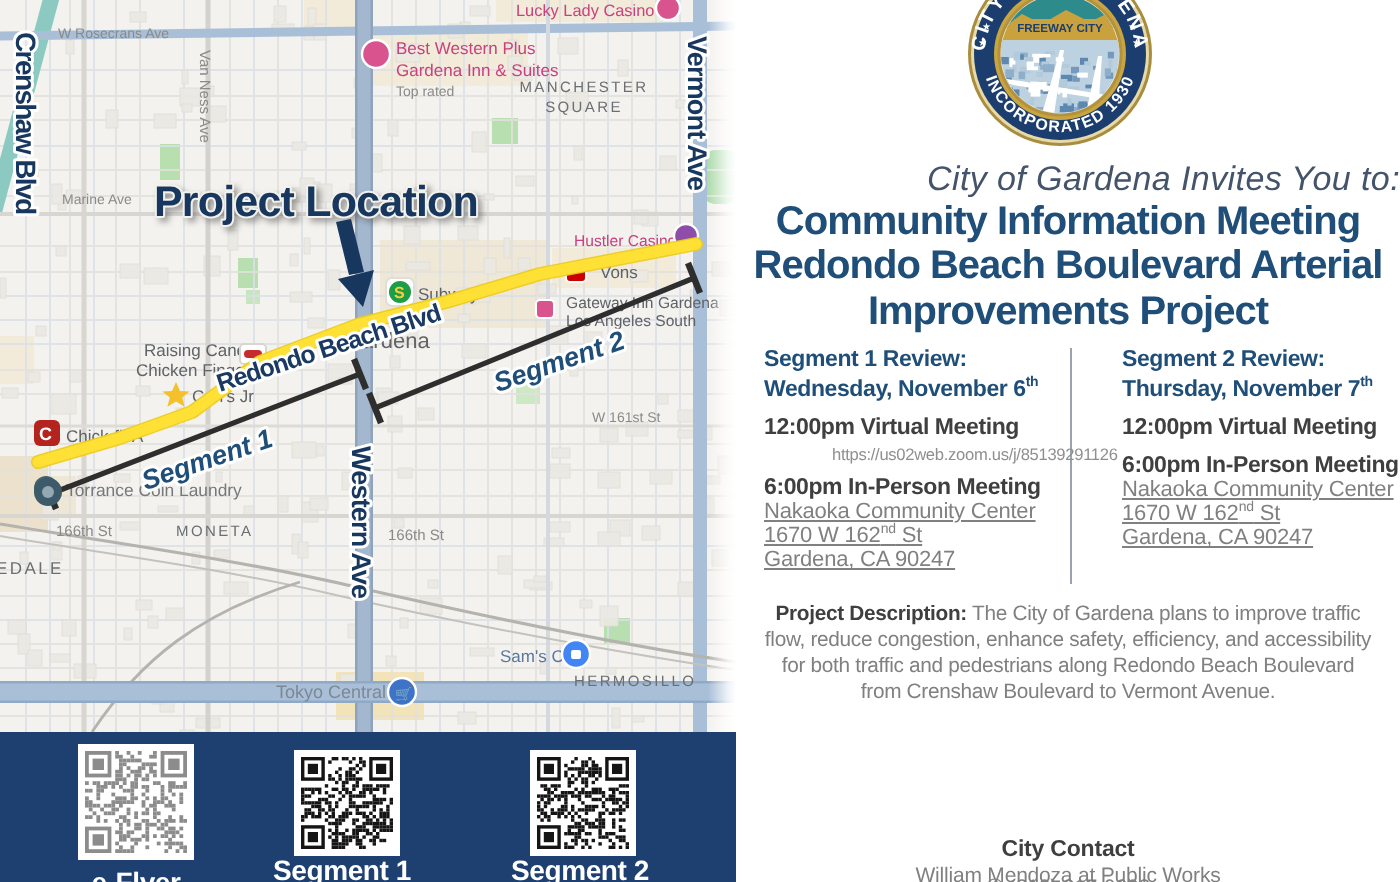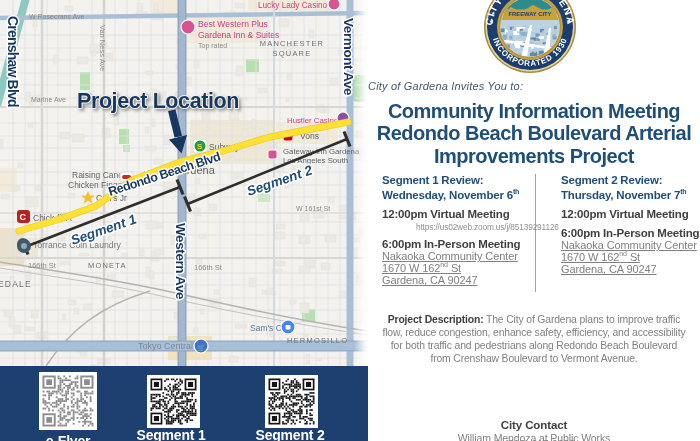--- a/index.html
+++ b/index.html
@@ -4,22 +4,22 @@
 <style>
   * { margin:0; padding:0; box-sizing:border-box; }
   body { width:700px; height:441px; overflow:hidden; background:#fff;
          font-family:"Liberation Sans", sans-serif; }
   .page { position:relative; width:700px; height:441px; background:#fff; overflow:hidden; }
   .mapPanel { position:absolute; left:0; top:0; width:368px; height:441px; }
   .qrBand { position:absolute; left:0; top:366px; width:368px; height:75px; background:#1E4070; }
   .qrTile { position:absolute; background:#fff; }
   .qrLabel { position:absolute; color:#fff; font-weight:bold; font-size:14px; text-align:center; letter-spacing:-0.2px; }
   .rightPanel { position:absolute; left:368px; top:0; width:332px; height:441px; background:#fff; }
-  .it { position:absolute; top:80px; width:100%; text-align:left; font-style:italic;
-         font-size:11px; color:#44546A; letter-spacing:0.2px; }
+  .it { position:absolute; top:80px; width:100%; text-align:right; font-style:italic;
+         font-size:17px; color:#44546A; letter-spacing:0.2px; }
   .h1 { position:absolute; top:100px; width:100%; text-align:center; font-weight:bold;
          font-size:20px; line-height:22.4px; color:#1F4E79; letter-spacing:-0.5px; }
   .cols { position:absolute; left:14px; top:172.5px; width:312px; font-size:11.5px; }
   .col { position:absolute; top:0; width:150px; }
   .col2 { left:179px; }
   .segHead { font-weight:bold; color:#1F4E79; font-size:11.5px; line-height:15.4px; letter-spacing:-0.2px; }
   .mHead { font-weight:bold; color:#3F3F3F; font-size:11.5px; line-height:13px; letter-spacing:-0.2px; }
   .zlink { color:#8F8F8F; font-size:8.3px; letter-spacing:-0.15px; line-height:10px; margin-top:1px;padding-left:34px; }
   .addr { color:#808080; font-size:11px; line-height:11.9px; letter-spacing:-0.1px;text-decoration:underline; }
   .divider { position:absolute; left:167px; top:174px; width:1px; height:118px; background:#9AA3AD; }
@@ -1408,21 +1408,21 @@
     </div>
 
     <div class="col col2">
       <div class="segHead">Segment 2 Review:<br>Thursday, November 7<sup>th</sup></div>
       <div class="mHead" style="margin-top:5px;">12:00pm Virtual Meeting</div>
       <div class="mHead" style="margin-top:6px;">6:00pm In-Person Meeting</div>
       <div class="addr">Nakaoka Community Center<br>1670 W 162<sup>nd</sup> St<br>Gardena, CA 90247</div>
     </div>
       </div>
 
-    <div class="para" style="top:301px;margin-top:12px;"><b>Project Description:</b> The City of Gardena plans to improve traffic<br>flow, reduce congestion, enhance safety, efficiency, and accessibility<br>for both traffic and pedestrians along Redondo Beach Boulevard<br>from Crenshaw Boulevard to Vermont Avenue.</div>
+    <div class="para" style="top:301px;"><b>Project Description:</b> The City of Gardena plans to improve traffic<br>flow, reduce congestion, enhance safety, efficiency, and accessibility<br>for both traffic and pedestrians along Redondo Beach Boulevard<br>from Crenshaw Boulevard to Vermont Avenue.</div>
 
 
     <div class="contact" style="top:419px;">
       <div style="font-weight:bold; color:#3F3F3F; font-size:11.5px;">City Contact</div>
       <div>William Mendoza at Public Works</div>
       <div>✉ wmendoza@cityofgardena.org</div>
     </div>
 
     <div class="contact" style="top:438px;">✆ (310) 217-9608</div>
   </div>

